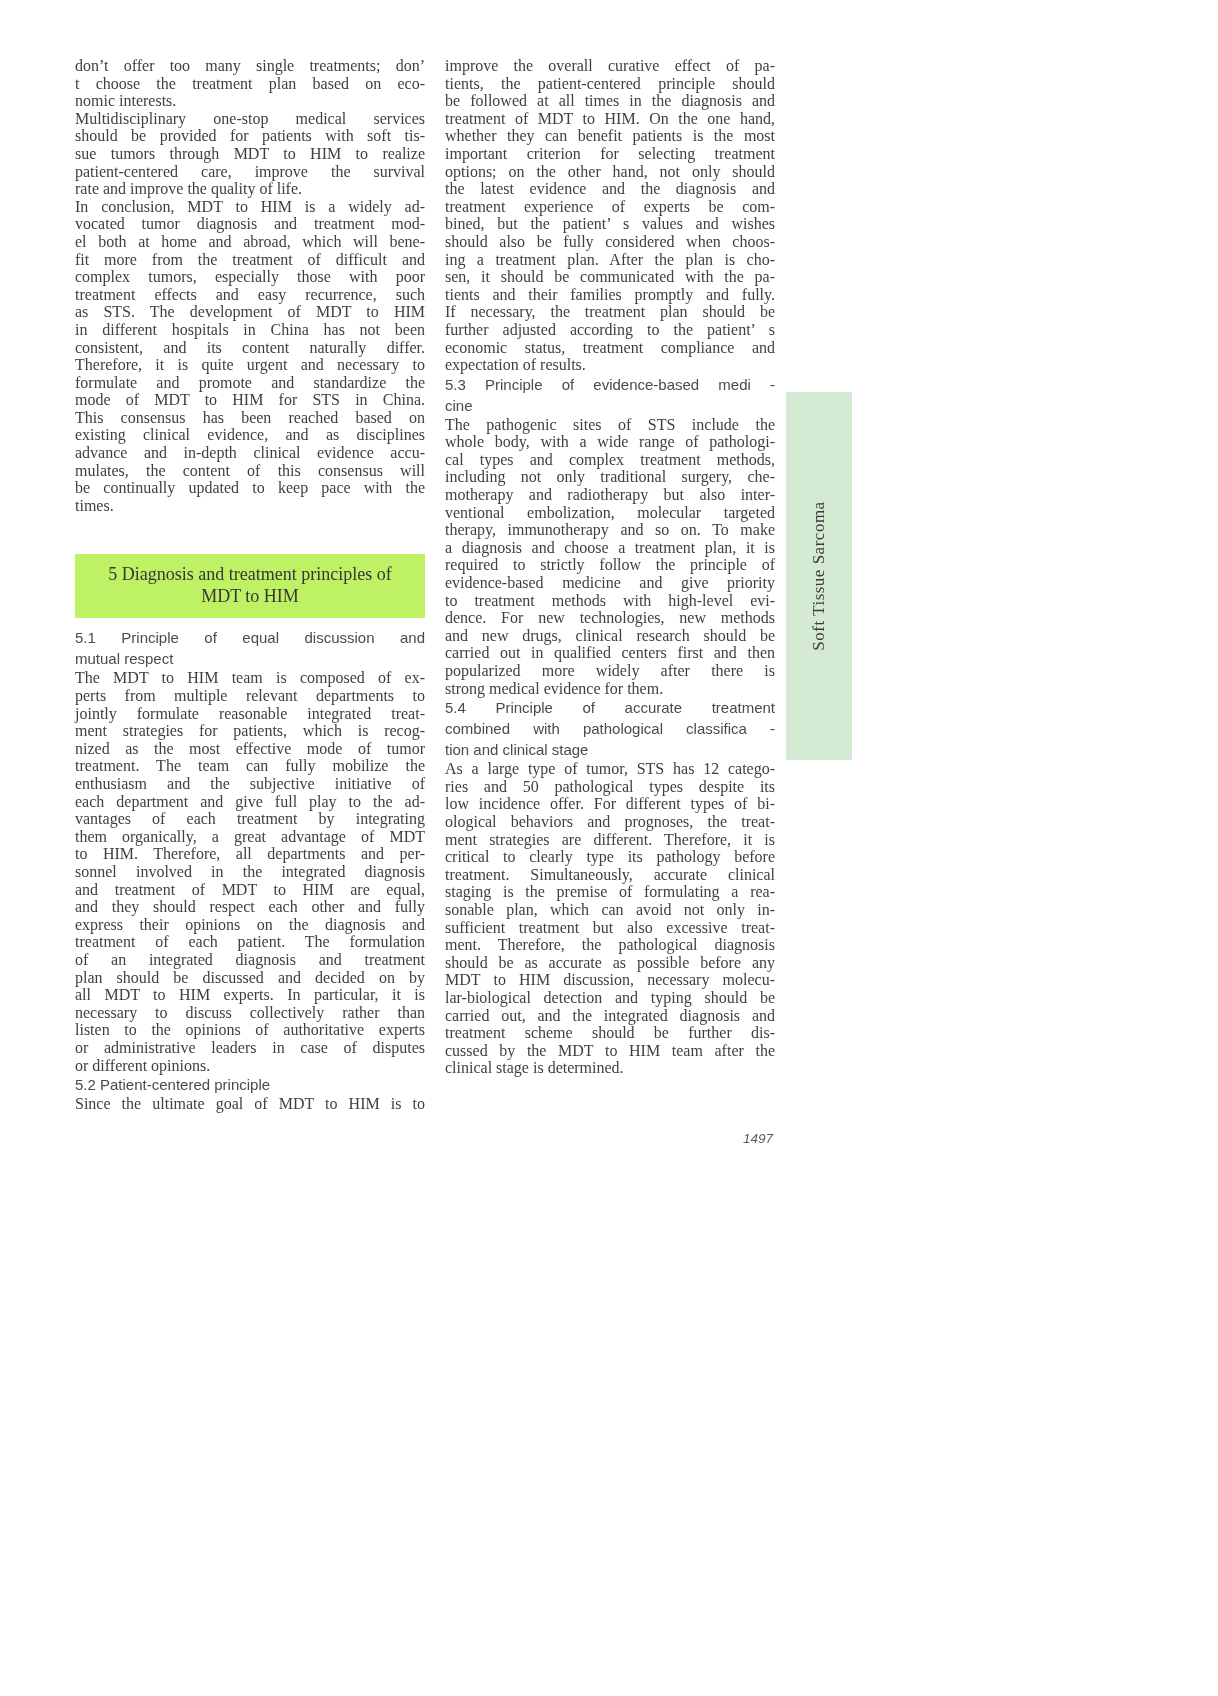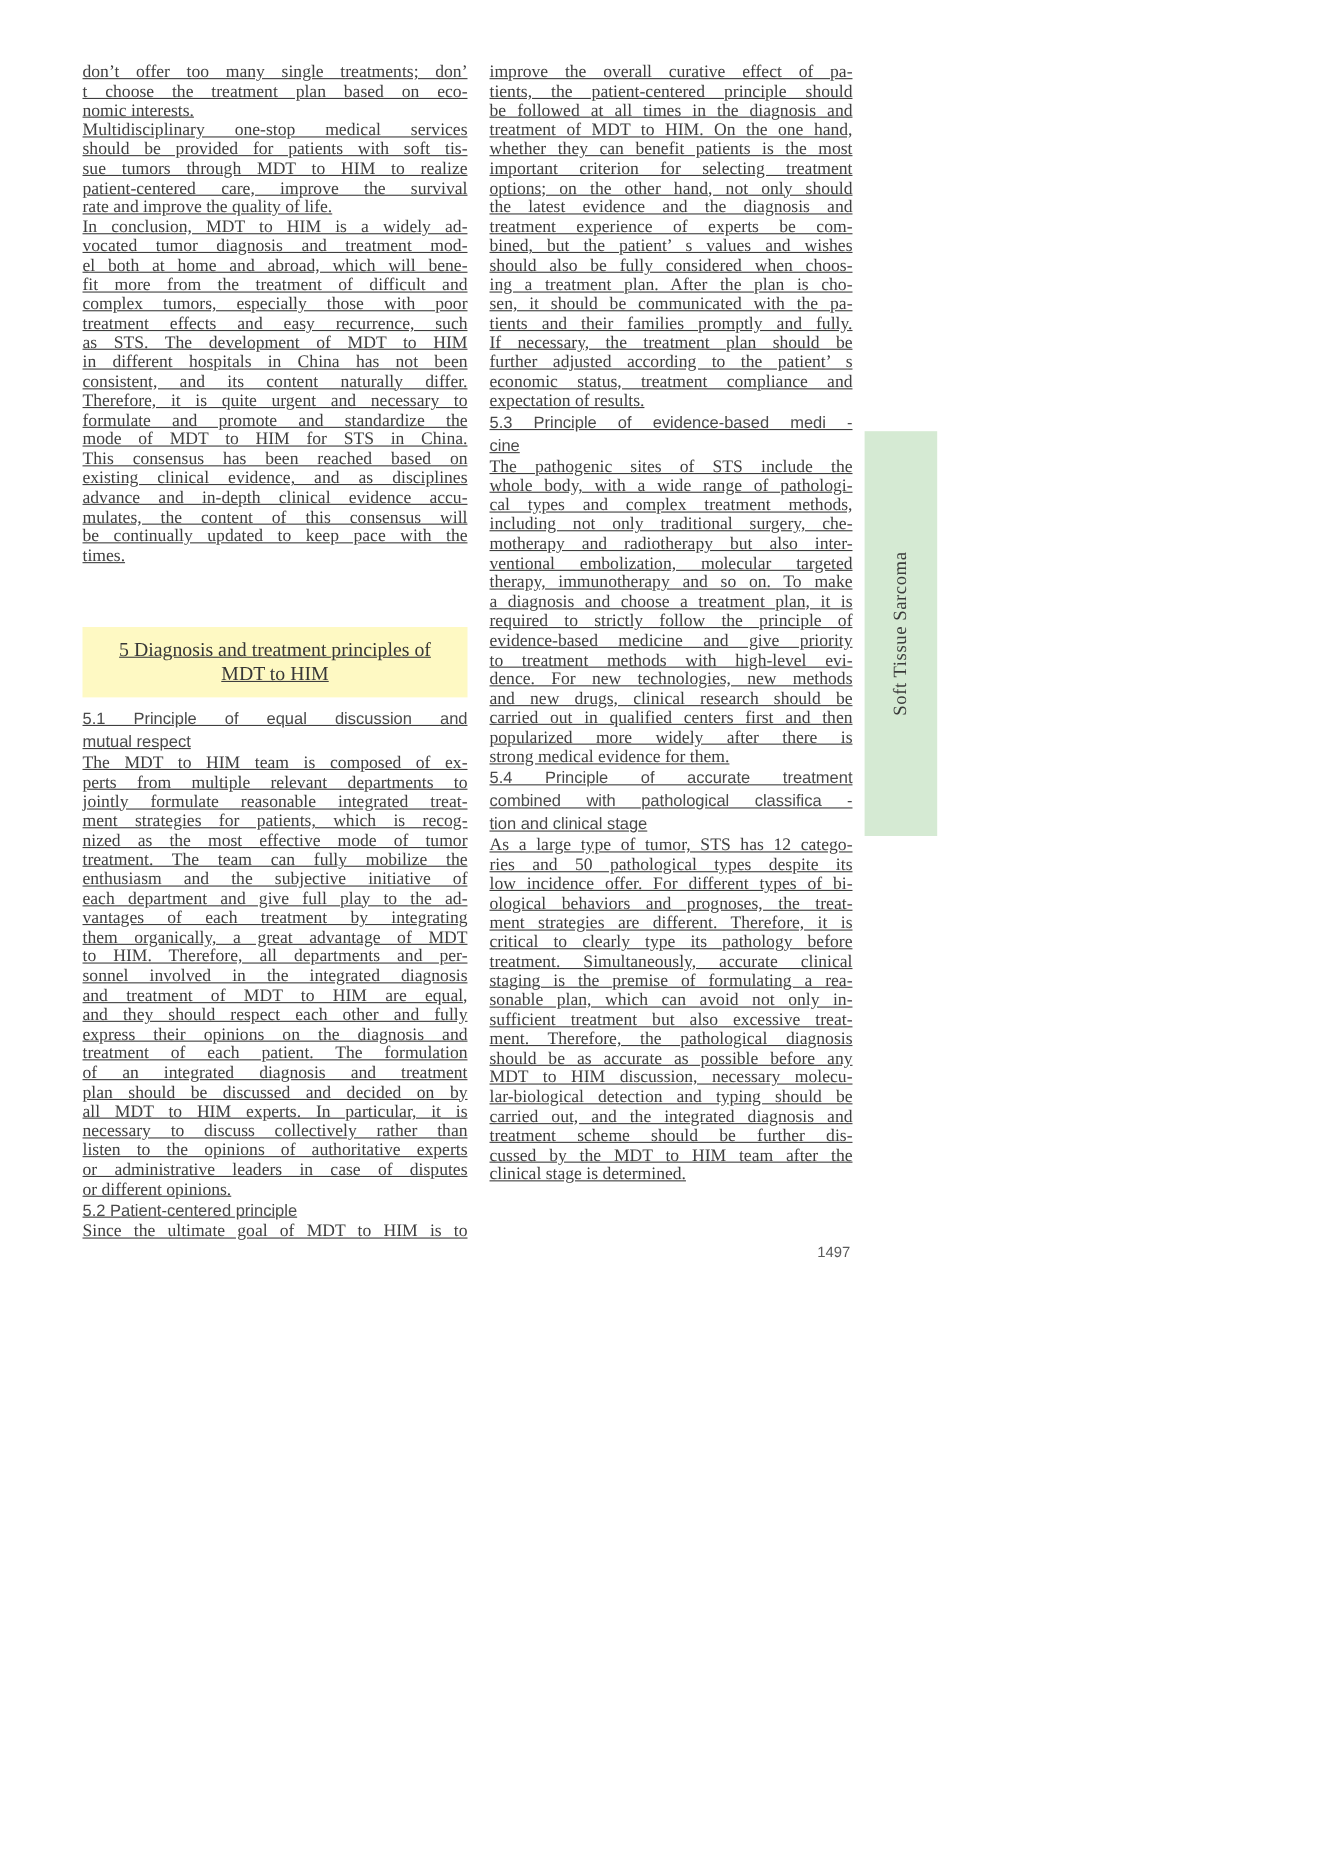--- a/index.html
+++ b/index.html
@@ -12,34 +12,34 @@
     color:#3f3f3f;
   }
   .content{
     position:absolute;
     left:75px;top:57px;
     display:flex;
   }
   .col{display:block;}
   .col-left{width:350px;}
   .col-right{width:330px;margin-left:20px;}
-  .block{margin:0;text-decoration:underline;}
+  .block{margin:0;}
   .line{
     font-size:16px;
     line-height:17.6px;
     text-align:justify;
     text-align-last:justify;
     white-space:normal;
     color:#3f3f3f;
   }
   .line.last{text-align-last:left;}
   
   .h-green{
-    background:#fef9c3;
-    margin:56px 0 9px 0;
+    background:#bef264;
+    margin:40px 0 9px 0;
     padding:9px 4px 11px 4px;
   }
   .h-green .line{
     font-family:"Liberation Serif", serif;
     font-size:18px;
     line-height:22px;
     text-align:center;
     text-align-last:center;
     color:#373737;
   }
@@ -69,20 +69,21 @@
     color:#3b3b3b;
   }
   .page-number{
     position:absolute;
     left:720px;top:1131px;
     width:76px;
     text-align:center;
     font-family:"Liberation Sans", sans-serif;
     font-size:13.5px;
     color:#5a5a5a;
+    font-style:italic;
   }
 </style>
 </head>
 <body>
 
 <div class="page">
   <div class="content">
     <div class="col col-left" id="col-left">
         <div class="block para">
           <div class="line">don’t offer too many single treatments; don’</div>

